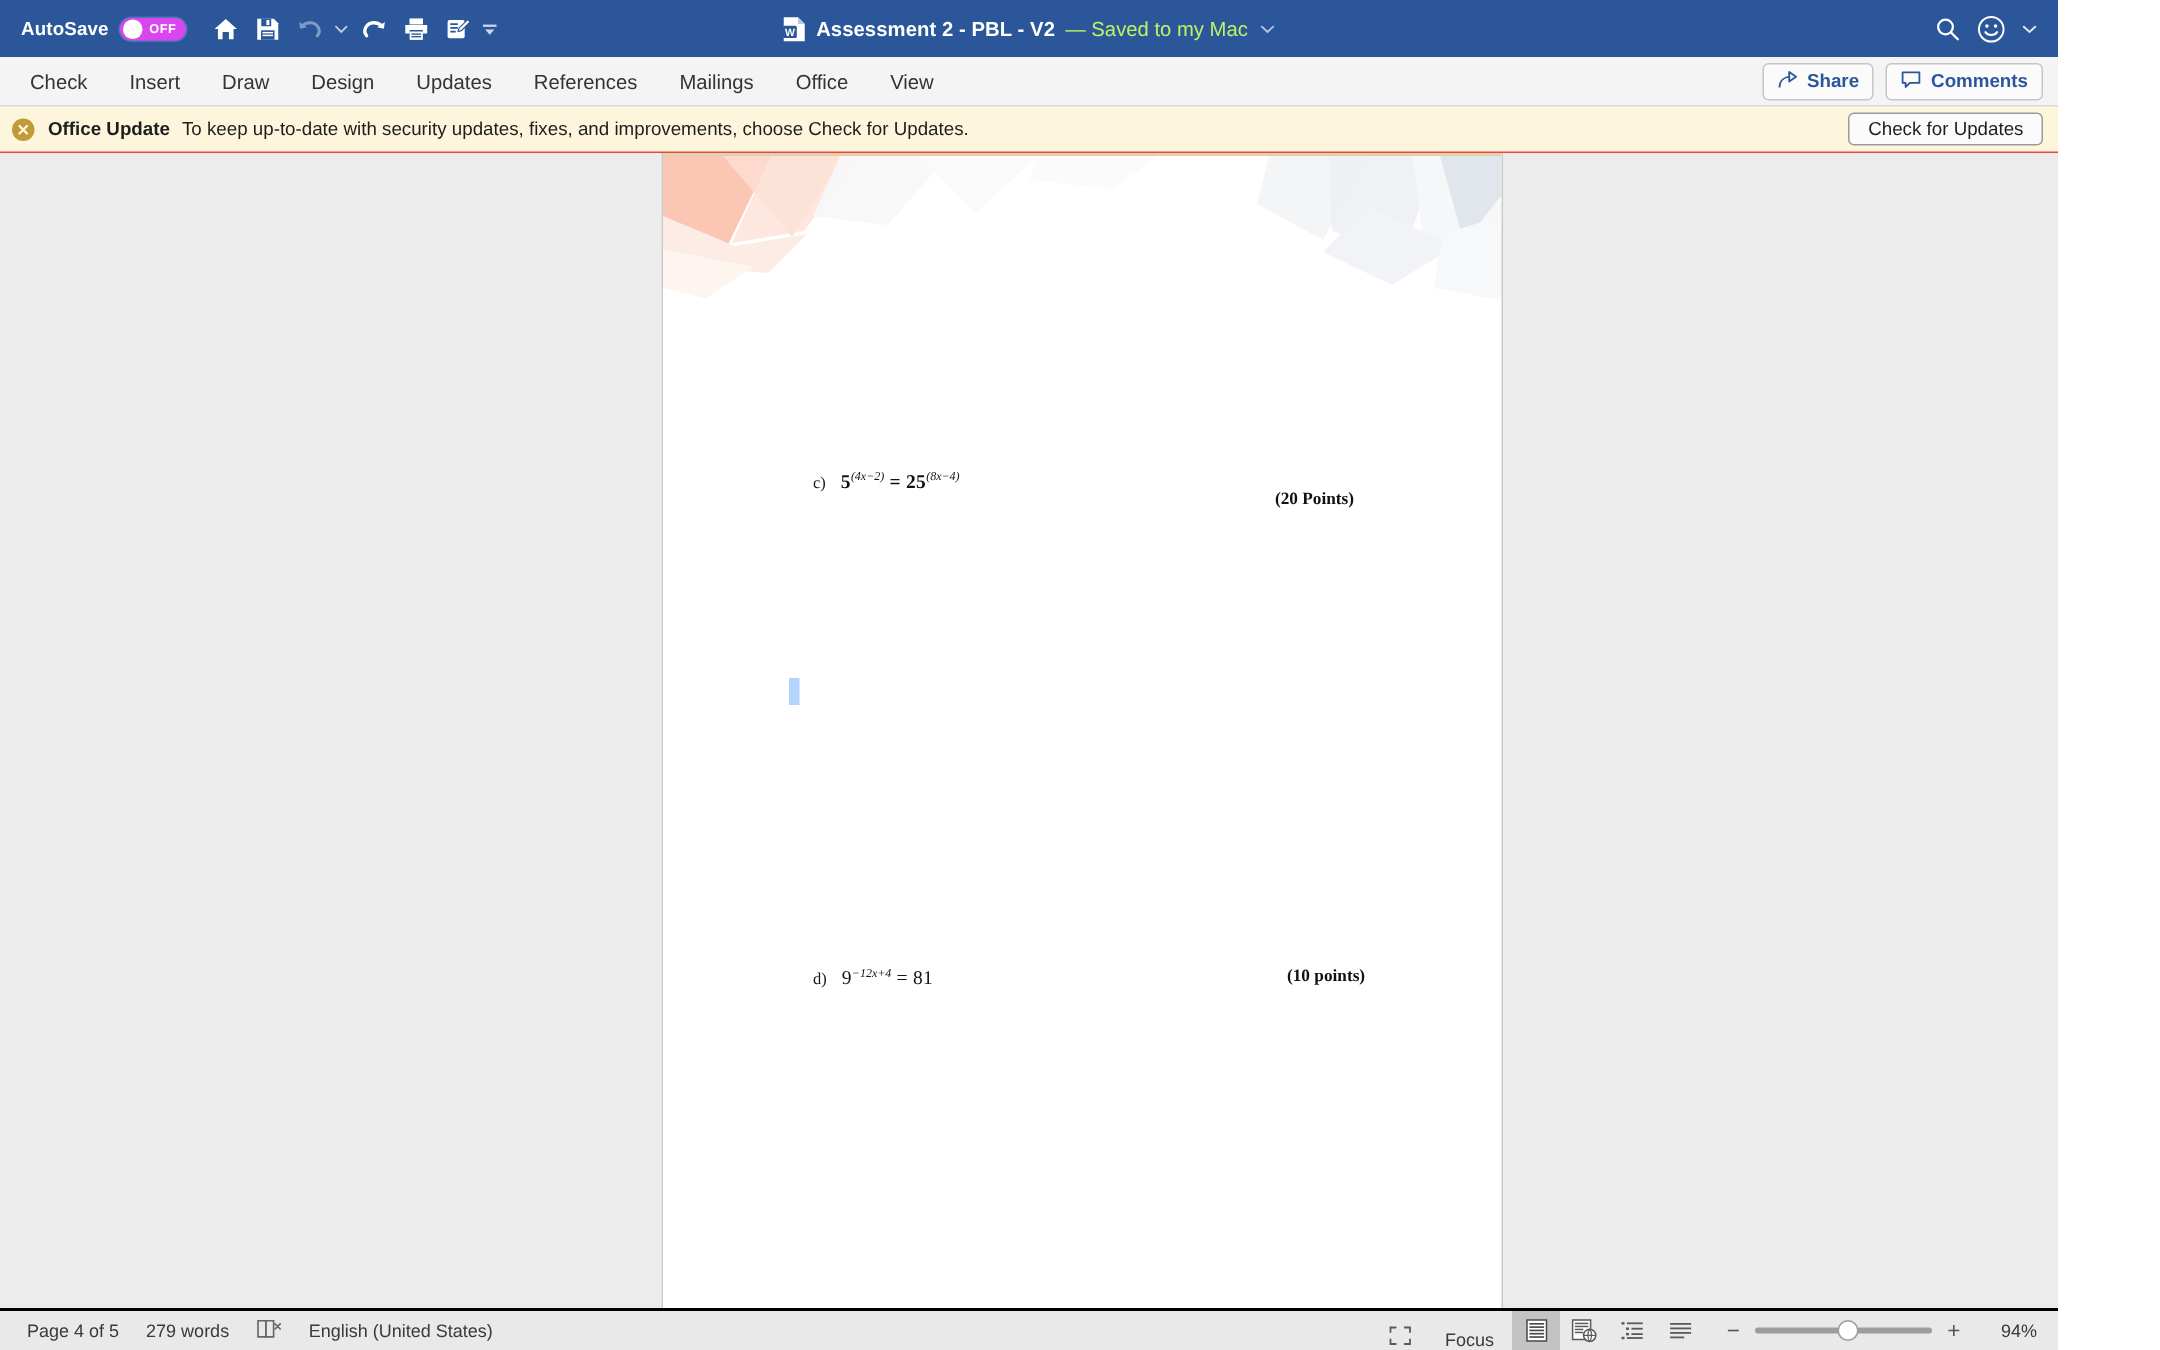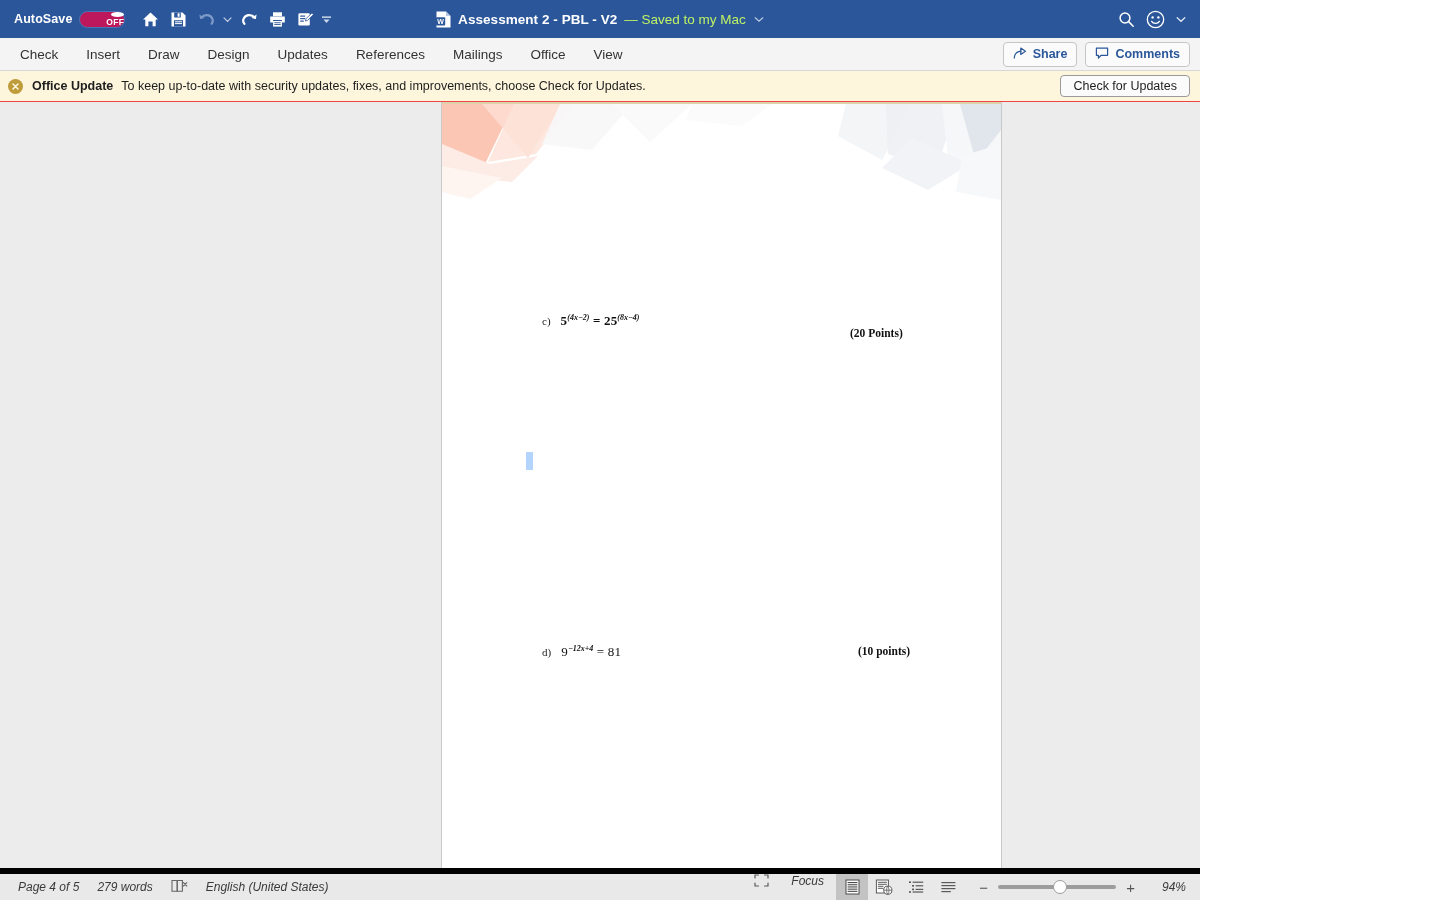--- a/index.html
+++ b/index.html
@@ -9,21 +9,21 @@
   body {
     width: 1440px;
     height: 900px;
     overflow: hidden;
     background: #ffffff;
     font-family: "Liberation Sans", sans-serif;
     -webkit-font-smoothing: antialiased;
   }
   #app {
     position: relative;
-    width: 1200px;
+    width: 1372px;
     height: 900px;
     display: flex;
     flex-direction: column;
   }
 
   
   .titlebar {
     position: relative;
     height: 38px;
     flex: 0 0 38px;
@@ -47,27 +47,26 @@
   .autosave-label {
     font-size: 12.5px;
     font-weight: bold;
     color: #ffffff;
     letter-spacing: 0.1px;
   }
   .autosave-toggle {
     width: 46px;
     height: 17px;
     border-radius: 9px;
-    background: #be185d;
+    background: #d946ef;
     border: 1px solid #4b74b4;
     display: flex;
-    align-items: flex-end;
+    align-items: center;
     position: relative;
     box-sizing: border-box;
-    flex-direction: column;
   }
   .autosave-knob {
     width: 13px;
     height: 13px;
     border-radius: 50%;
     background: #ffffff;
     margin-left: 2px;
   }
   .autosave-off {
     font-size: 8.5px;
@@ -271,21 +270,21 @@
   }
   .eq-body {
     font-family: "Liberation Serif", serif;
     font-size: 13px;
     color: #111111;
     font-weight: bold;
     letter-spacing: 0.2px;
   }
   .eq-body sup {
     font-size: 8px;
-    font-weight: bold;
+    font-weight: normal;
     font-style: italic;
     letter-spacing: 0;
   }
   .eq-points {
     position: absolute;
     font-family: "Liberation Serif", serif;
     font-size: 11.5px;
     font-weight: bold;
     color: #111111;
   }
@@ -296,43 +295,42 @@
     width: 7px;
     height: 18px;
     background: #b3d4fc;
   }
 
   
   .statusbar {
     height: 26px;
     flex: 0 0 26px;
     background: #e9e9e9;
-    border-top: 6px solid #000000;
+    border-top: 2px solid #000000;
     display: flex;
     align-items: center;
     font-size: 12px;
     color: #3a3a3a;
-    font-style: italic;
   }
   .sb-left {
     display: flex;
     align-items: center;
     gap: 18px;
     padding-left: 18px;
   }
   .sb-item { white-space: nowrap; }
   .sb-right {
     margin-left: auto;
     display: flex;
     align-items: center;
     padding-right: 14px;
   }
   .focus-btn {
     display: flex;
-    align-items: flex-start;
+    align-items: flex-end;
     gap: 22px;
     padding: 0 12px;
     height: 26px;
   }
   .view-btn {
     width: 32px;
     height: 26px;
     display: flex;
     align-items: center;
     justify-content: center;

